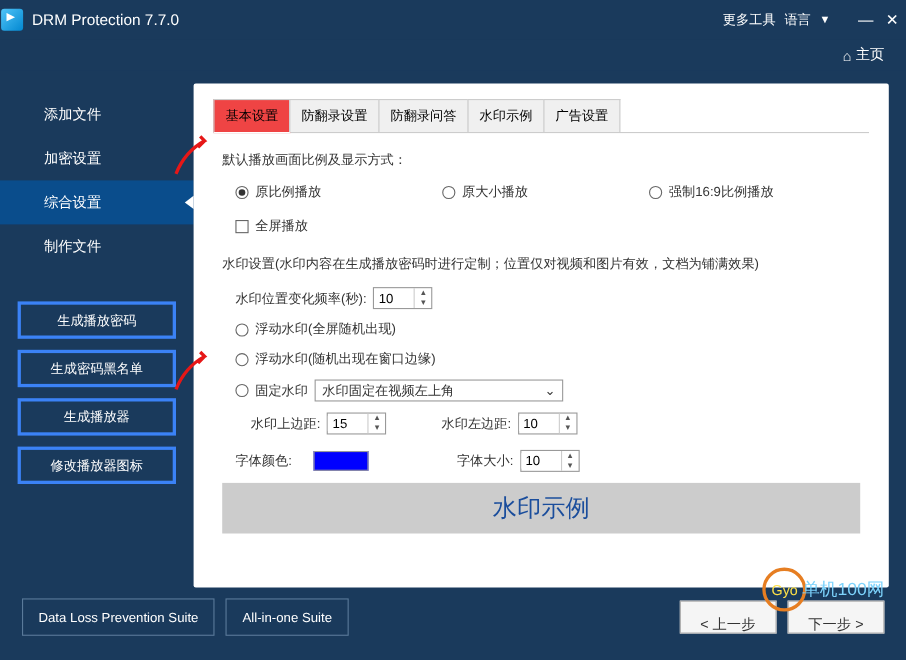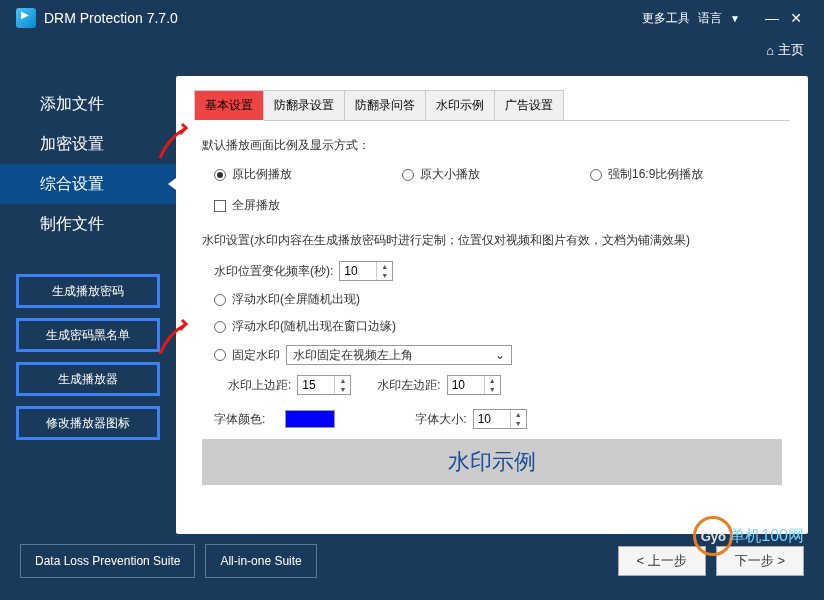--- a/index.html
+++ b/index.html
@@ -1,32 +1,32 @@
 <!DOCTYPE html>
 <html><head>
   <meta charset="utf-8">
   <style>
     * { box-sizing: border-box; margin: 0; padding: 0; font-family: "Microsoft YaHei", sans-serif; }
     body { width: 824px; height: 600px; background: #1a3a5c; overflow: hidden; position: relative; }
     
-    .titlebar { height: 36px; background: #1a3a5c; display: flex; align-items: center; padding: 0 16px; color: #fff; }
+    .titlebar { height: 36px; background: #1a3a5c; display: flex; align-items: center; padding: 0 1px; color: #fff; }
     .titlebar .logo { width: 20px; height: 20px; background: linear-gradient(135deg, #4fc3f7, #0288d1); border-radius: 3px; margin-right: 8px; position: relative; }
     .titlebar .logo::after { content: "▶"; position: absolute; left: 5px; top: 1px; font-size: 10px; color: #fff; }
     .titlebar .title { font-size: 14px; flex: 1; }
     .titlebar .tools { font-size: 12px; margin-right: 8px; cursor: pointer; }
     .titlebar .dropdown { font-size: 10px; margin-right: 20px; }
     .titlebar .min, .titlebar .close { width: 24px; text-align: center; cursor: pointer; font-size: 14px; }
     
     .homebar { height: 28px; background: #1a3a5c; display: flex; justify-content: flex-end; align-items: center; padding: 0 20px; color: #fff; font-size: 13px; }
     .homebar .home-icon { margin-right: 4px; }
     
     .main { display: flex; height: 470px; }
     
     .sidebar { width: 176px; padding: 20px 0; }
-    .sidebar .nav-item { height: 40px; display: flex; align-items: center; padding-left: 40px; color: #fff; font-size: 16px; cursor: pointer; position: relative; }
+    .sidebar .nav-item { height: 40px; display: flex; align-items: center; padding-left: 40px; color: #fff; font-size: 13px; cursor: pointer; position: relative; }
     .sidebar .nav-item.active { background: #0a4d8c; }
     .sidebar .nav-item.active::after { content: ""; position: absolute; right: 0; top: 14px; width: 0; height: 0; border-top: 6px solid transparent; border-bottom: 6px solid transparent; border-right: 8px solid #fff; }
     
     .sidebar .btn-group { margin-top: 30px; padding: 0 16px; }
     .sidebar .btn { height: 34px; border: 3px solid #3b82f6; color: #fff; font-size: 12px; display: flex; align-items: center; justify-content: center; margin-bottom: 10px; cursor: pointer; }
     
     .content { flex: 1; background: #fff; margin: 12px 16px 0 0; border-radius: 2px; padding: 14px 18px; position: relative; }
     
     .tabs { display: flex; border-bottom: 1px solid #ccc; font-size: 12px; }
     .tabs .tab { padding: 6px 10px; border: 1px solid #ccc; border-bottom: none; margin-right: -1px; background: #f0f0f0; cursor: pointer; }
@@ -43,36 +43,36 @@
     .check-row { padding-left: 12px; margin-bottom: 18px; display: flex; align-items: center; gap: 6px; }
     .check-row .c { width: 12px; height: 12px; border: 1px solid #666; }
     
     .sub-row { padding-left: 12px; margin-bottom: 10px; display: flex; align-items: center; gap: 6px; }
     .spinner { display: inline-flex; align-items: center; border: 1px solid #999; height: 20px; }
     .spinner input { border: none; width: 36px; padding: 0 4px; font-size: 12px; outline: none; }
     .spinner .arrows { width: 16px; height: 18px; border-left: 1px solid #ccc; display: flex; flex-direction: column; font-size: 7px; line-height: 9px; text-align: center; color: #555; }
     
     .select { border: 1px solid #999; height: 20px; width: 226px; display: inline-flex; align-items: center; padding: 0 6px; font-size: 12px; justify-content: space-between; }
     
-    .margin-row { padding-left: 26px; display: flex; gap: 26px; margin-bottom: 14px; }
+    .margin-row { padding-left: 26px; display: flex; gap: 50px; margin-bottom: 14px; }
     .margin-row .grp { display: flex; align-items: center; gap: 6px; }
     
     .color-row { padding-left: 12px; display: flex; gap: 80px; align-items: center; margin-bottom: 10px; }
     .color-swatch { width: 50px; height: 18px; background: #0000ff; border: 1px solid #999; }
     
     .preview { background: #ccc; height: 46px; display: flex; align-items: center; justify-content: center; font-size: 22px; color: #1a4d9c; font-family: KaiTi, serif; }
     .arrow-svg { position: absolute; }
     
     .footer { height: 54px; display: flex; align-items: center; padding: 0 20px; gap: 10px; }
     .footer .fbtn { height: 34px; border: 1px solid #5a7a9a; color: #fff; font-size: 12px; padding: 0 14px; display: flex; align-items: center; cursor: pointer; }
     .footer .spacer { flex: 1; }
-    .footer .navbtn { height: 30px; background: #f5f5f5; border: 1px solid #aaa; color: #333; font-size: 13px; padding: 0 18px; display: flex; align-items: center; cursor: pointer; }
+    .footer .navbtn { height: 30px; background: #f5f5f5; border: 1px solid #aaa; color: #333; font-size: 13px; padding: 12px 18px; display: flex; cursor: pointer; }
     
     .watermark-logo { position: absolute; right: 20px; bottom: 44px; display: flex; align-items: center; }
-    .watermark-logo .circle { width: 40px; height: 40px; border: 3px solid #e67e22; border-radius: 50%; display: flex; align-items: center; justify-content: center; color: #e5e5e5; font-weight: bold; font-size: 13px; }
+    .watermark-logo .circle { width: 40px; height: 40px; border: 3px solid #e67e22; border-radius: 50%; display: flex; align-items: center; justify-content: center; color: #fde047; font-weight: normal; font-size: 13px; }
     .watermark-logo .txt { color: #7dd3fc; font-size: 16px; margin-left: -4px; font-weight: normal; }
   </style>
 </head>
 <body>
 
 <div class="titlebar">
   <div class="logo"></div>
   <div class="title">DRM Protection 7.7.0</div>
   <div class="tools">更多工具</div>
   <div class="tools">语言</div>

